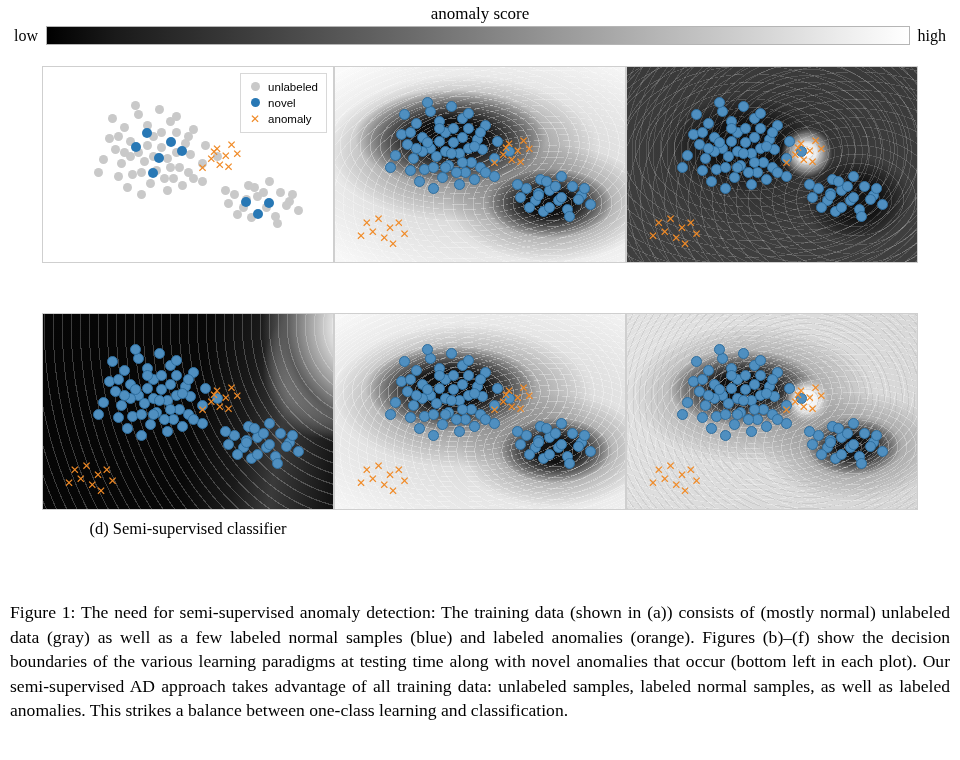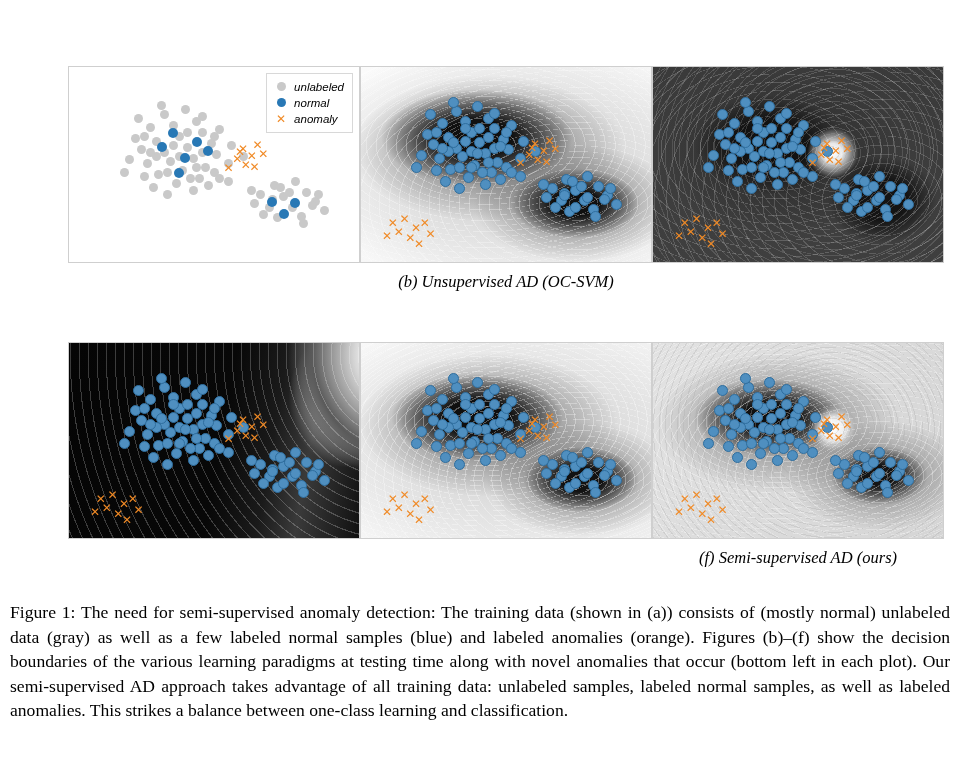--- a/index.html
+++ b/index.html
@@ -56,24 +56,23 @@
 
   
   .grid {
     position: absolute;
     left: 0;
     top: 60px;
     width: 960px;
   }
   .row {
     display: flex;
-    justify-content: flex-end;
+    justify-content: center;
     padding: 6px 16px;
     box-sizing: border-box;
-    font-style: italic;
   }
   .row.second { margin-top: 38px; }
   .cell {
     width: 292px;
   }
   .panel {
     width: 292px;
     height: 197px;
     position: relative;
     overflow: hidden;
@@ -176,35 +175,43 @@
     text-align: justify;
     text-justify: inter-word;
     color: #000;
   }
 </style>
 </head>
 <body>
 
 <div class="page">
 
+  <div class="cbar-wrap">
+    <div class="cbar-title">anomaly score</div>
+    <div class="cbar-row">
+      <div class="cbar-label low">low</div>
+      <div class="cbar-grad"></div>
+      <div class="cbar-label high">high</div>
+    </div>
+  </div>
 
   <div class="grid">
 
     <div class="row first">
 
       <div class="cell">
         <div class="panel" style="background:#ffffff;">
           <div class="legend">
             <div class="legend-row">
               <span class="legend-mark"><span class="legend-dot gray"></span></span>
               <span>unlabeled</span>
             </div>
             <div class="legend-row">
               <span class="legend-mark"><span class="legend-dot blue"></span></span>
-              <span>normal</span>
+              <span>novel</span>
             </div>
             <div class="legend-row">
               <span class="legend-mark"><span class="legend-x">✕</span></span>
               <span>anomaly</span>
             </div>
           </div>
           <div class="scatter" id="sc-a">
               <div class="pt gray" style="left: 33%; top: 24.39%;"></div>
               <div class="pt gray" style="left: 40%; top: 21.6%;"></div>
               <div class="pt gray" style="left: 28%; top: 30.9%;"></div>
@@ -406,21 +413,20 @@
               <div class="xm" style="left: 15%; top: 78%;">✕</div>
               <div class="xm" style="left: 13%; top: 85%;">✕</div>
               <div class="xm" style="left: 19%; top: 83%;">✕</div>
               <div class="xm" style="left: 22%; top: 80%;">✕</div>
               <div class="xm" style="left: 17%; top: 88%;">✕</div>
               <div class="xm" style="left: 24%; top: 86%;">✕</div>
               <div class="xm" style="left: 9%; top: 87%;">✕</div>
               <div class="xm" style="left: 20%; top: 91%;">✕</div>
             </div>
         </div>
-        <div class="caption">(b) Unsupervised AD (OC-SVM)</div>
       </div>
 
       <div class="cell">
         <div class="panel" style="background:#3c3c3c;">
           <div class="bg" style="
             background:
               radial-gradient(ellipse 11% 16% at 62% 44%, #ffffff 0%, #e8e8e8 30%, rgba(232,232,232,0) 80%),
               radial-gradient(ellipse 30% 30% at 40% 40%, #121212 0%, #121212 40%, rgba(18,18,18,0) 85%),
               radial-gradient(ellipse 22% 26% at 79% 68%, #141414 0%, #141414 40%, rgba(20,20,20,0) 85%),
               radial-gradient(ellipse 50% 48% at 45% 44%, #2a2a2a 0%, rgba(42,42,42,0) 85%),
@@ -643,20 +649,21 @@
               <div class="xm" style="left: 15%; top: 78%;">✕</div>
               <div class="xm" style="left: 13%; top: 85%;">✕</div>
               <div class="xm" style="left: 19%; top: 83%;">✕</div>
               <div class="xm" style="left: 22%; top: 80%;">✕</div>
               <div class="xm" style="left: 17%; top: 88%;">✕</div>
               <div class="xm" style="left: 24%; top: 86%;">✕</div>
               <div class="xm" style="left: 9%; top: 87%;">✕</div>
               <div class="xm" style="left: 20%; top: 91%;">✕</div>
             </div>
         </div>
+        <div class="caption">(d) Semi-supervised classifier</div>
       </div>
 
       <div class="cell">
         <div class="panel" style="background:#f6f6f6;">
           <div class="bg" style="
             background:
               radial-gradient(ellipse 40% 30% at 40% 38%, #0f0f0f 0%, #0f0f0f 28%, rgba(15,15,15,0) 74%),
               radial-gradient(ellipse 26% 22% at 76% 70%, #121212 0%, #121212 28%, rgba(18,18,18,0) 76%),
               radial-gradient(ellipse 56% 46% at 44% 42%, #6e6e6e 0%, rgba(110,110,110,0) 80%),
               radial-gradient(ellipse 40% 36% at 76% 70%, #757575 0%, rgba(117,117,117,0) 82%),
@@ -880,21 +887,20 @@
               <div class="xm" style="left: 15%; top: 78%;">✕</div>
               <div class="xm" style="left: 13%; top: 85%;">✕</div>
               <div class="xm" style="left: 19%; top: 83%;">✕</div>
               <div class="xm" style="left: 22%; top: 80%;">✕</div>
               <div class="xm" style="left: 17%; top: 88%;">✕</div>
               <div class="xm" style="left: 24%; top: 86%;">✕</div>
               <div class="xm" style="left: 9%; top: 87%;">✕</div>
               <div class="xm" style="left: 20%; top: 91%;">✕</div>
             </div>
         </div>
-        <div class="caption">(f) Semi-supervised AD (ours)</div>
       </div>
 
     </div>
   </div>
 
   <div class="figcap">Figure 1: The need for semi-supervised anomaly detection: The training data (shown in (a)) consists of (mostly normal) unlabeled data (gray) as well as a few labeled normal samples (blue) and labeled anomalies (orange). Figures (b)–(f) show the decision boundaries of the various learning paradigms at testing time along with novel anomalies that occur (bottom left in each plot). Our semi-supervised AD approach takes advantage of all training data: unlabeled samples, labeled normal samples, as well as labeled anomalies. This strikes a balance between one-class learning and classification.</div>
 
 </div>
 
 </body></html>

